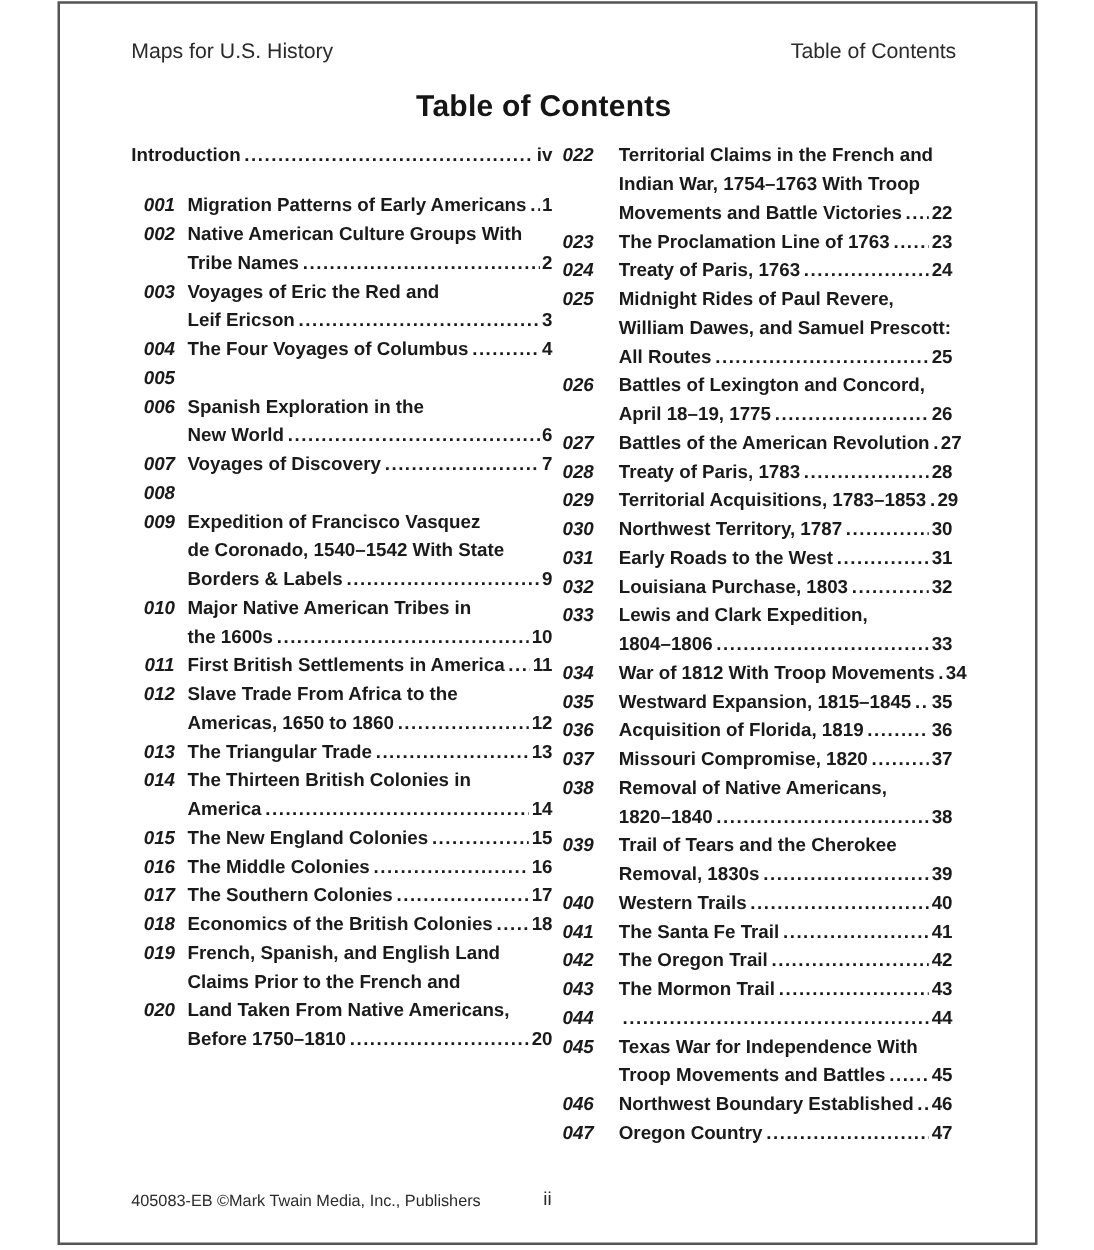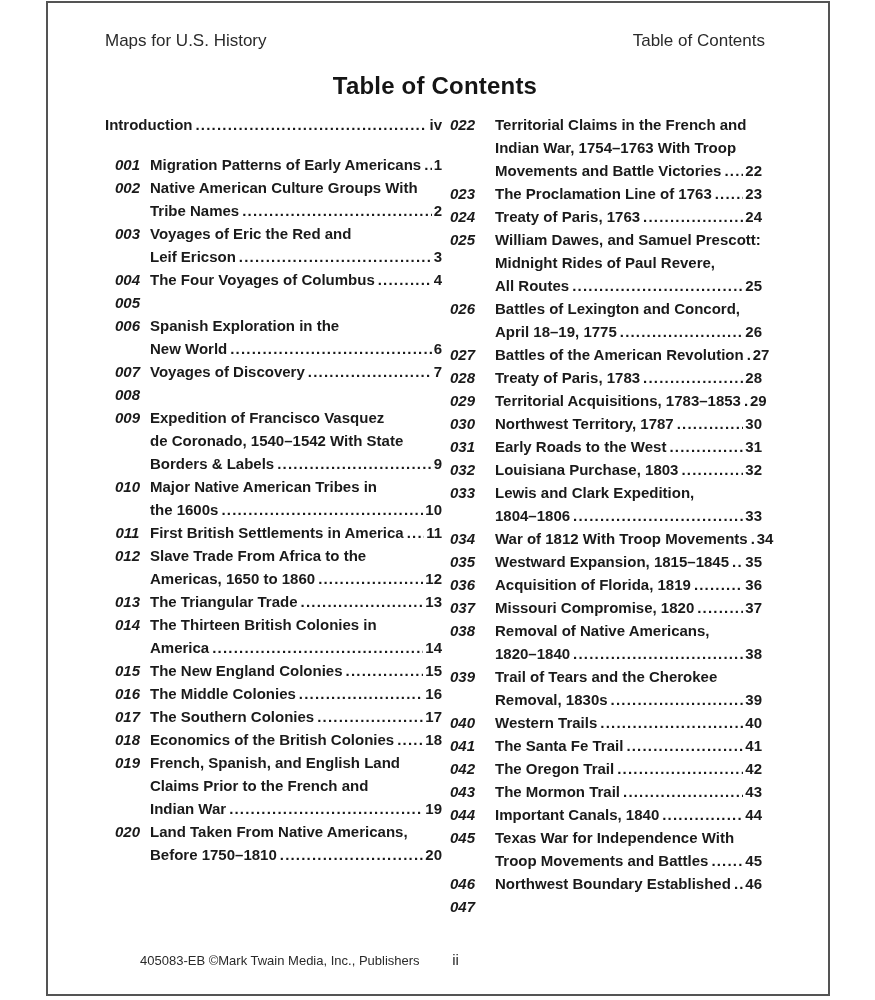--- a/index.html
+++ b/index.html
@@ -90,21 +90,20 @@
   }
   .toc-entry.no-num { margin-bottom: 17px; }
   .page-footer {
     position: absolute;
     left: 0;
     right: 0;
     bottom: 26px;
     padding-left: 57px;
     font-size: 13px;
     color: #2a2a2a;
-    margin-left: 35px;
   }
   .folio {
     position: absolute;
     left: 50%;
     transform: translateX(-50%);
     bottom: 0;
     font-size: 15px;
   }
 </style>
 </head>
@@ -321,25 +320,20 @@
             </div>
             <div class="toc-entry">
               <div class="toc-num">019</div>
               <div class="toc-lines">
                 <div class="toc-line">
                   <span class="toc-text">French, Spanish, and English Land</span>
                 </div>
                 <div class="toc-line">
                   <span class="toc-text">Claims Prior to the French and</span>
                 </div>
-                <div class="toc-line">
-                  <span class="toc-text">Indian War</span>
-                  <span class="leader"></span>
-                  <span class="toc-page">19</span>
-                </div>
               </div>
             </div>
             <div class="toc-entry">
               <div class="toc-num">020</div>
               <div class="toc-lines">
                 <div class="toc-line">
                   <span class="toc-text">Land Taken From Native Americans,</span>
                 </div>
                 <div class="toc-line">
                   <span class="toc-text">Before 1750–1810</span>
@@ -383,26 +377,26 @@
                   <span class="toc-text">Treaty of Paris, 1763</span>
                   <span class="leader"></span>
                   <span class="toc-page">24</span>
                 </div>
               </div>
             </div>
             <div class="toc-entry">
               <div class="toc-num">025</div>
               <div class="toc-lines">
                 <div class="toc-line">
+                  <span class="toc-text">Midnight Rides of Paul Revere,</span>
+                </div>
+                <div class="toc-line">
                   <span class="toc-text">William Dawes, and Samuel Prescott:</span>
                 </div>
                 <div class="toc-line">
-                  <span class="toc-text">Midnight Rides of Paul Revere,</span>
-                </div>
-                <div class="toc-line">
                   <span class="toc-text">All Routes</span>
                   <span class="leader"></span>
                   <span class="toc-page">25</span>
                 </div>
               </div>
             </div>
             <div class="toc-entry">
               <div class="toc-num">026</div>
               <div class="toc-lines">
                 <div class="toc-line">
@@ -591,21 +585,20 @@
                   <span class="toc-text">The Mormon Trail</span>
                   <span class="leader"></span>
                   <span class="toc-page">43</span>
                 </div>
               </div>
             </div>
             <div class="toc-entry">
               <div class="toc-num">044</div>
               <div class="toc-lines">
                 <div class="toc-line">
-                  <span class="toc-text">Important Canals, 1840</span>
                   <span class="leader"></span>
                   <span class="toc-page">44</span>
                 </div>
               </div>
             </div>
             <div class="toc-entry">
               <div class="toc-num">045</div>
               <div class="toc-lines">
                 <div class="toc-line">
                   <span class="toc-text">Texas War for Independence With</span>
@@ -622,20 +615,27 @@
               <div class="toc-lines">
                 <div class="toc-line">
                   <span class="toc-text">Northwest Boundary Established</span>
                   <span class="leader"></span>
                   <span class="toc-page">46</span>
                 </div>
               </div>
             </div>
             <div class="toc-entry">
               <div class="toc-num">047</div>
+              <div class="toc-lines">
+                <div class="toc-line">
+                  <span class="toc-text">Oregon Country</span>
+                  <span class="leader"></span>
+                  <span class="toc-page">47</span>
+                </div>
+              </div>
             </div>
           </div>
       </div>
     </div>
     <div class="page-footer">
       <span>405083-EB ©Mark Twain Media, Inc., Publishers</span>
       <span class="folio">ii</span>
     </div>
   </div>
 </div>

